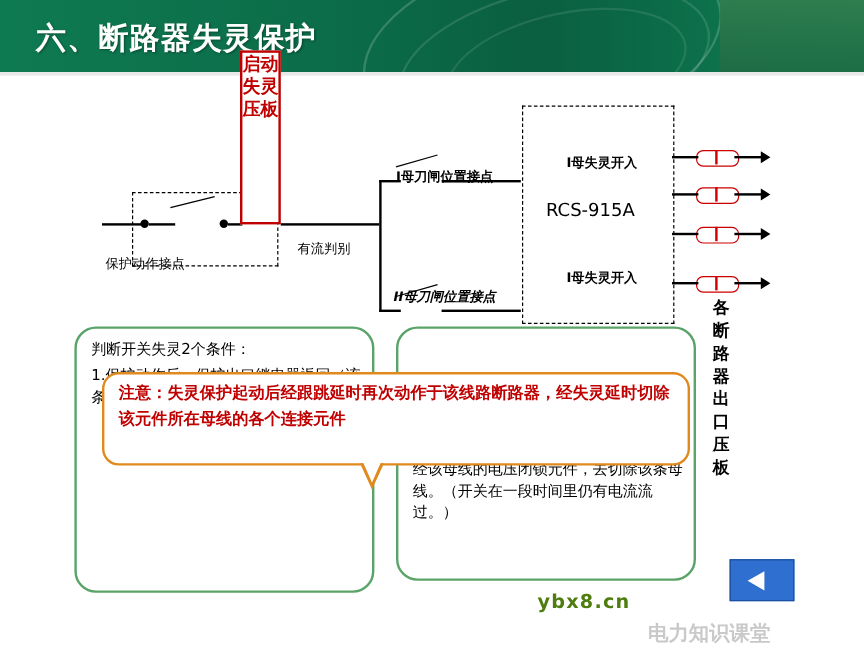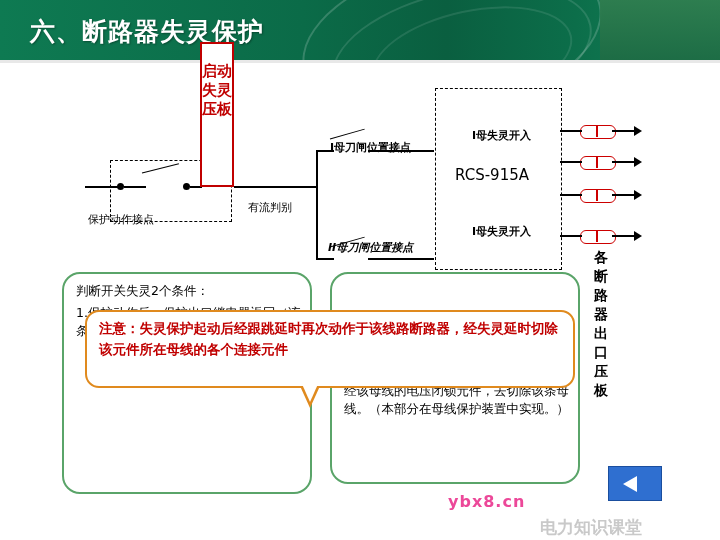--- a/index.html
+++ b/index.html
@@ -40,21 +40,21 @@
   .lbl{font-size:11px;color:#000;white-space:nowrap;}
   .bold{font-weight:bold;}
   .dash{border:1.5px dashed #000;}
   .hline{position:absolute;background:#000;height:1.5px;}
   .vline{position:absolute;background:#000;width:1.5px;}
   
   .redbox{
     position:absolute;left:200px;top:42px;width:34px;height:145px;
     border:2px solid #c00000;background:#ffffff;
     color:#c00000;font-size:15px;font-weight:bold;line-height:19px;
-    text-align:center;padding-top:18px;box-sizing:border-box;
+    text-align:center;padding-top:0;box-sizing:border-box;
   }
   
   .rcsbox{
     position:absolute;left:435px;top:88px;width:125px;height:180px;
   }
   .rcstitle{
     position:absolute;left:455px;top:166px;font-size:15px;color:#000;
   }
   .contactpair{
     position:absolute;width:34px;height:12px;border:1.5px solid #cc0000;border-radius:6px;
@@ -98,21 +98,21 @@
   
   .navbtn{
     position:absolute;left:608px;top:466px;width:52px;height:33px;
     background:#2f6fd0;border:1px solid #1a4e9e;
   }
   .navbtn:after{
     content:"";position:absolute;left:14px;top:9px;width:0;height:0;
     border-right:14px solid #ffffff;border-top:8px solid transparent;border-bottom:8px solid transparent;
   }
   .wmark{
-    position:absolute;left:448px;top:492px;font-size:16px;color:#ec4899;font-weight:bold;letter-spacing:1px;
+    position:absolute;left:448px;top:492px;font-size:16px;color:#4d7c0f;font-weight:bold;letter-spacing:1px;
   }
   .wmark2{
     position:absolute;left:540px;top:516px;font-size:17px;color:#c9c9c9;font-weight:bold;
   }
 </style>
 </head>
 <body>
 
 <div class="banner">
   <div class="swirl s1"></div>
@@ -178,21 +178,21 @@
 <div class="arrowhead" style="left:634px;top:231px;"></div>
 
 <div class="vlabel">各断路器出口压板</div>
 
 <div class="bubble" style="left:62px;top:272px;width:250px;height:222px;">
   <div class="bubble-txt" style="position:absolute;left:12px;top:8px;">判断开关失灵2个条件：</div>
   <div class="bubble-txt" style="position:absolute;left:12px;top:30px;width:226px;">1.保护动作后，保护出口继电器返回（该条件可不判断）。</div>
 </div>
 
 <div class="bubble" style="left:330px;top:272px;width:250px;height:212px;">
-  <div class="bubble-txt" style="position:absolute;left:12px;top:108px;width:226px;">经该母线的电压闭锁元件，去切除该条母线。（本部分在母线保护装置中实现。）</div>
+  <div class="bubble-txt" style="position:absolute;left:12px;top:108px;width:226px;">经该母线的电压闭锁元件，去切除该条母线。（开关在一段时间里仍有电流流过。）</div>
 </div>
 
 <div class="note">
   <div class="note-txt">注意：失灵保护起动后经跟跳延时再次动作于该线路断路器，经失灵延时切除该元件所在母线的各个连接元件</div>
 </div>
 <div class="note-tail"></div>
 <div class="note-tail-in"></div>
 
 <div class="navbtn" title="prev"></div>
 <div class="wmark">ybx8.cn</div>

